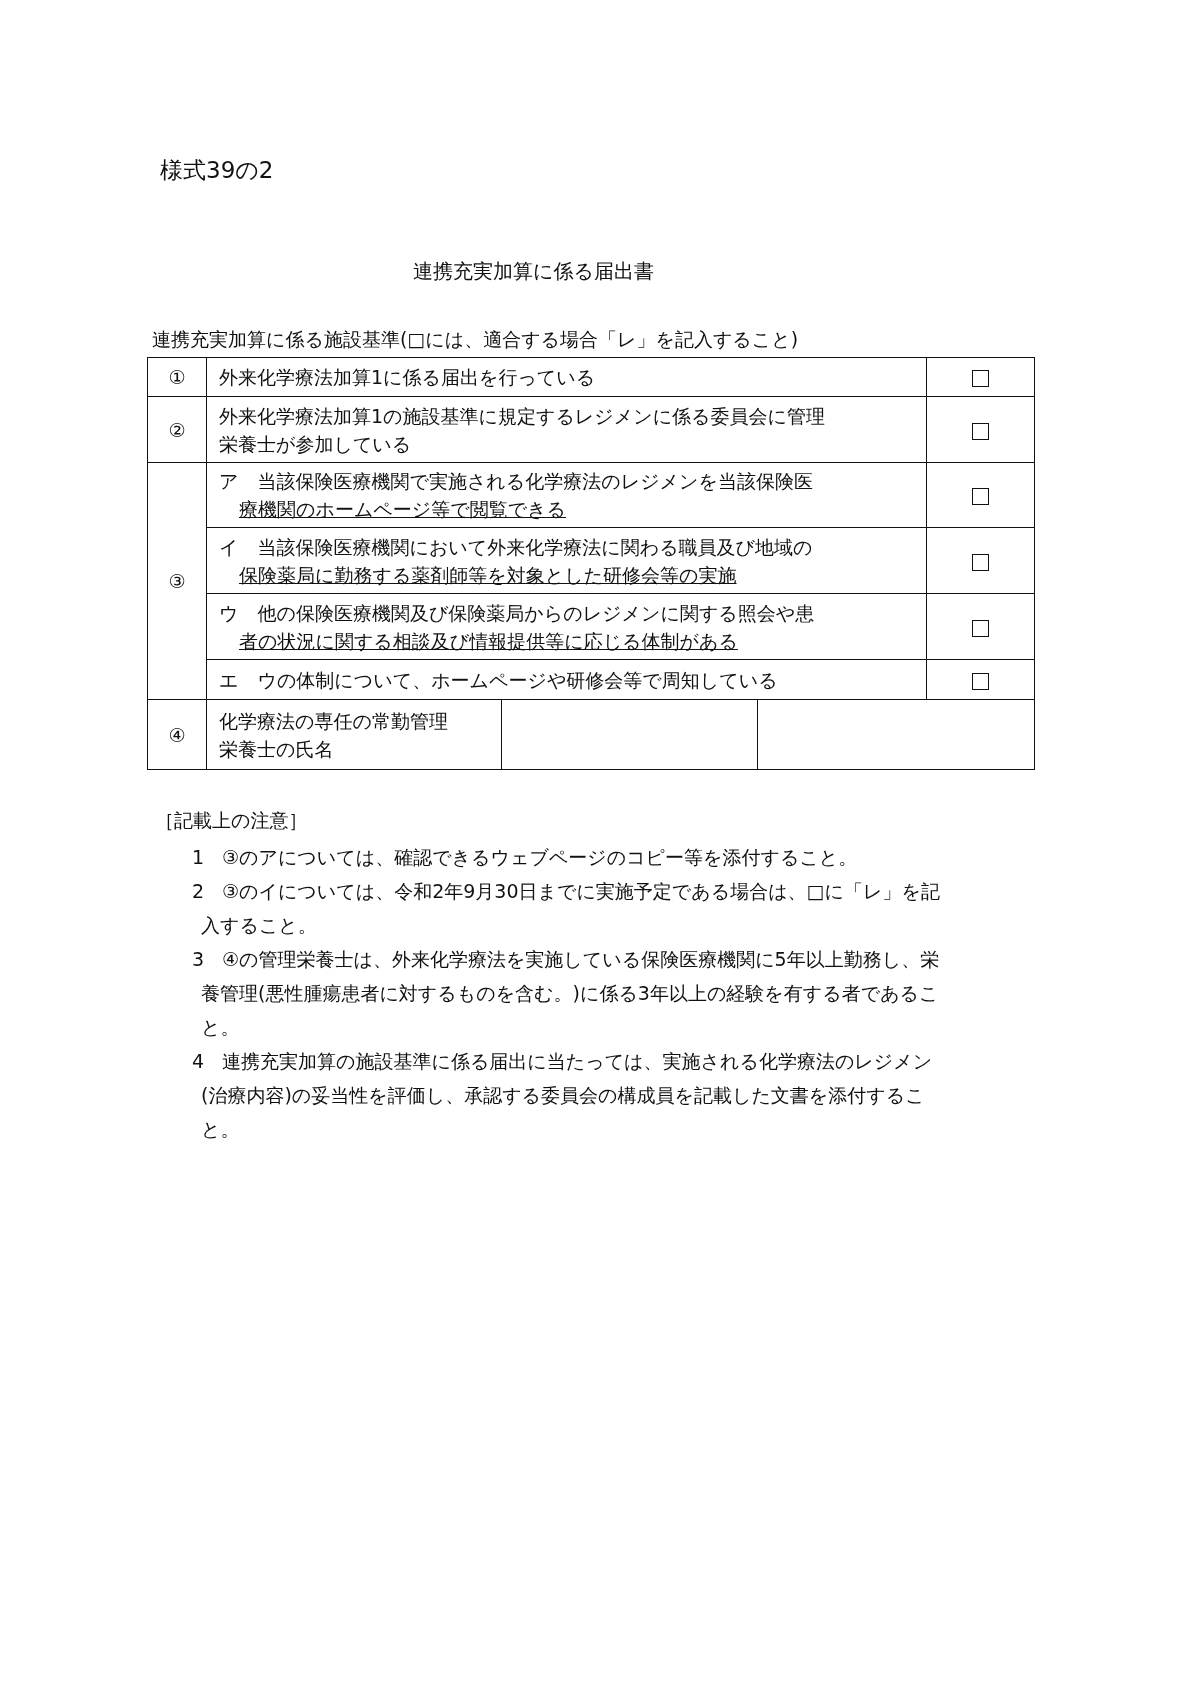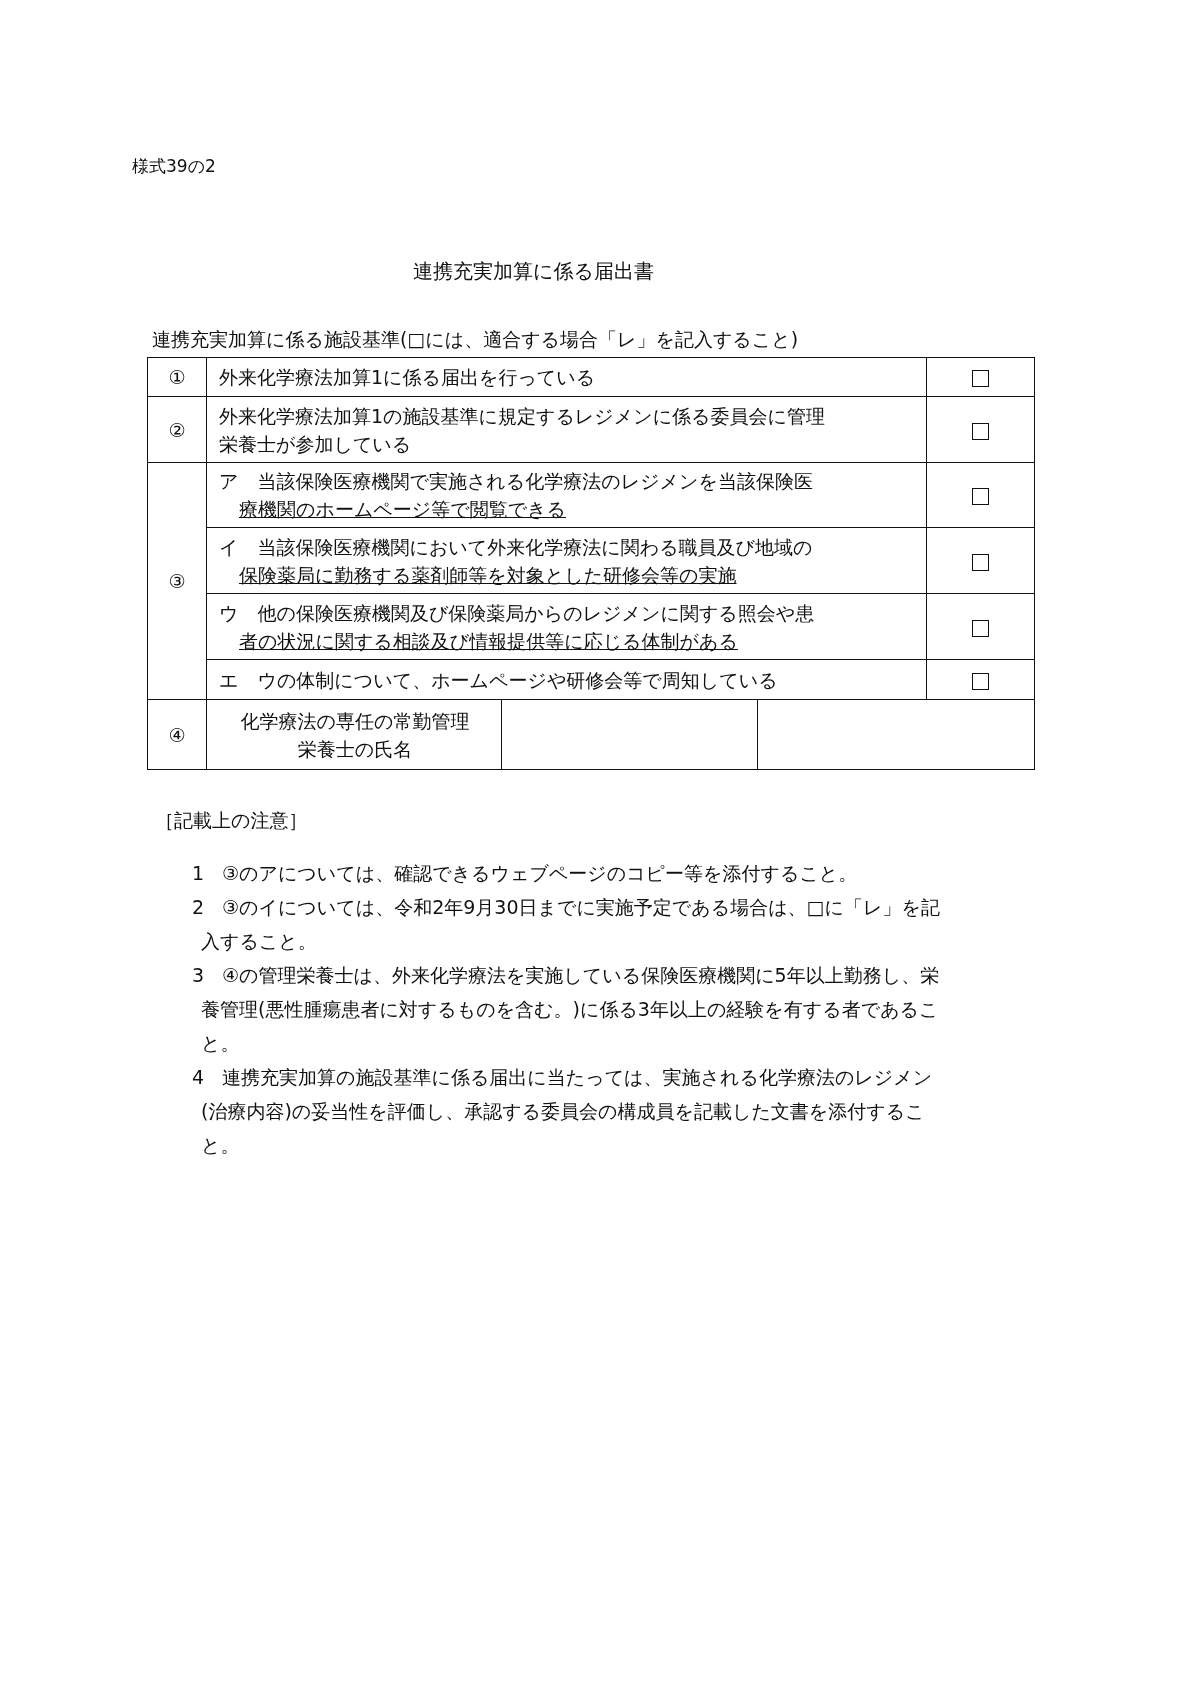--- a/index.html
+++ b/index.html
@@ -1,21 +1,21 @@
 <!DOCTYPE html>
 <html><head>
 <meta charset="utf-8">
 <style>
   html, body { margin: 0; padding: 0; background: #ffffff; }
   body {
     width: 1181px; height: 1695px; position: relative; overflow: hidden;
     font-family: "DejaVu Sans", "Liberation Sans", sans-serif;
     color: #111; font-size: 19px;
   }
-  .form-id { position: absolute; left: 132px; top: 155px; font-size: 17px; }
+  .form-id { position: absolute; left: 160px; top: 155px; font-size: 23px; }
   .title { position: absolute; left: 0; width: 949px; top: 258px; text-align: center; font-size: 20px; }
   .title span { position: relative; left: 59px; }
   .intro { position: absolute; left: 152px; top: 327px; font-size: 19px; white-space: nowrap; }
 
   table.criteria {
     position: absolute; left: 147px; top: 357px;
     width: 887px; border-collapse: collapse; table-layout: fixed;
   }
   table.criteria td {
     border: 1.5px solid #111; padding: 0; vertical-align: middle;
@@ -23,24 +23,24 @@
   }
   td.num { width: 58px; text-align: center; font-size: 20px; }
   td.text { padding: 3px 10px 3px 12px !important; white-space: nowrap; margin-left: 8px; }
   td.text .cont { padding-left: 20px; text-decoration: underline; }
   td.chk { width: 106px; text-align: center; }
   .box {
     display: inline-block; width: 15px; height: 15px;
     border: 1.5px solid #111; vertical-align: middle;
   }
   .row4 td { height: 63px; }
-  .row4 .name-label { white-space: nowrap; padding: 3px 10px 3px 12px !important; text-align: center; }
+  .row4 .name-label { white-space: nowrap; padding: 3px 10px 3px 12px !important; }
 
   .notes { position: absolute; left: 155px; top: 808px; font-size: 19px; }
-  .notes .head { margin-bottom: 22px; }
+  .notes .head { margin-bottom: 6px; }
   .note { position: relative; left: 37px; width: 840px; line-height: 34px; }
   .note .n { display: inline-block; width: 30px; }
   .note .cont { padding-left: 9px; }
 </style>
 </head>
 <body>
 
 <div class="form-id">様式39の2</div>
 <div class="title"><span>連携充実加算に係る届出書</span></div>
 <div class="intro">連携充実加算に係る施設基準(□には、適合する場合「レ」を記入すること)</div>

